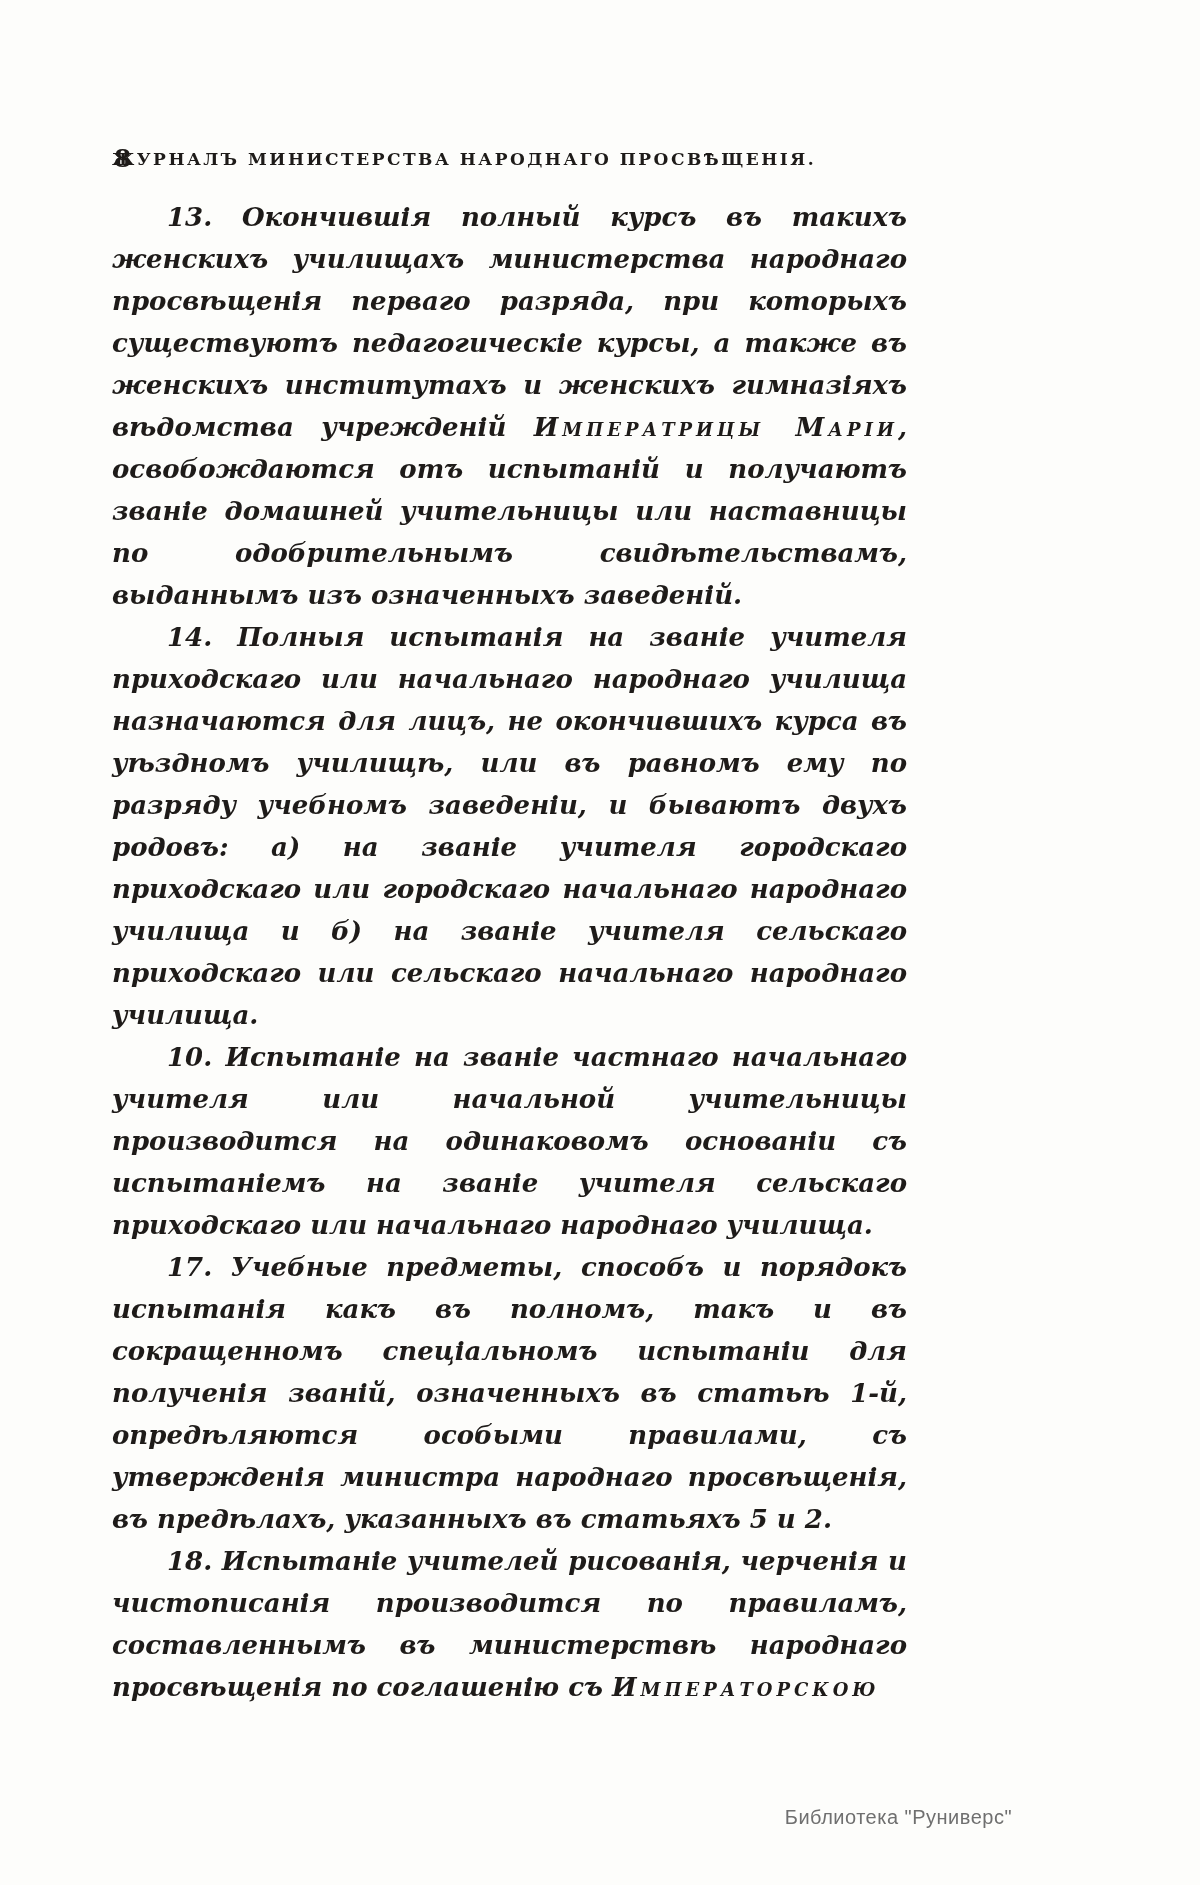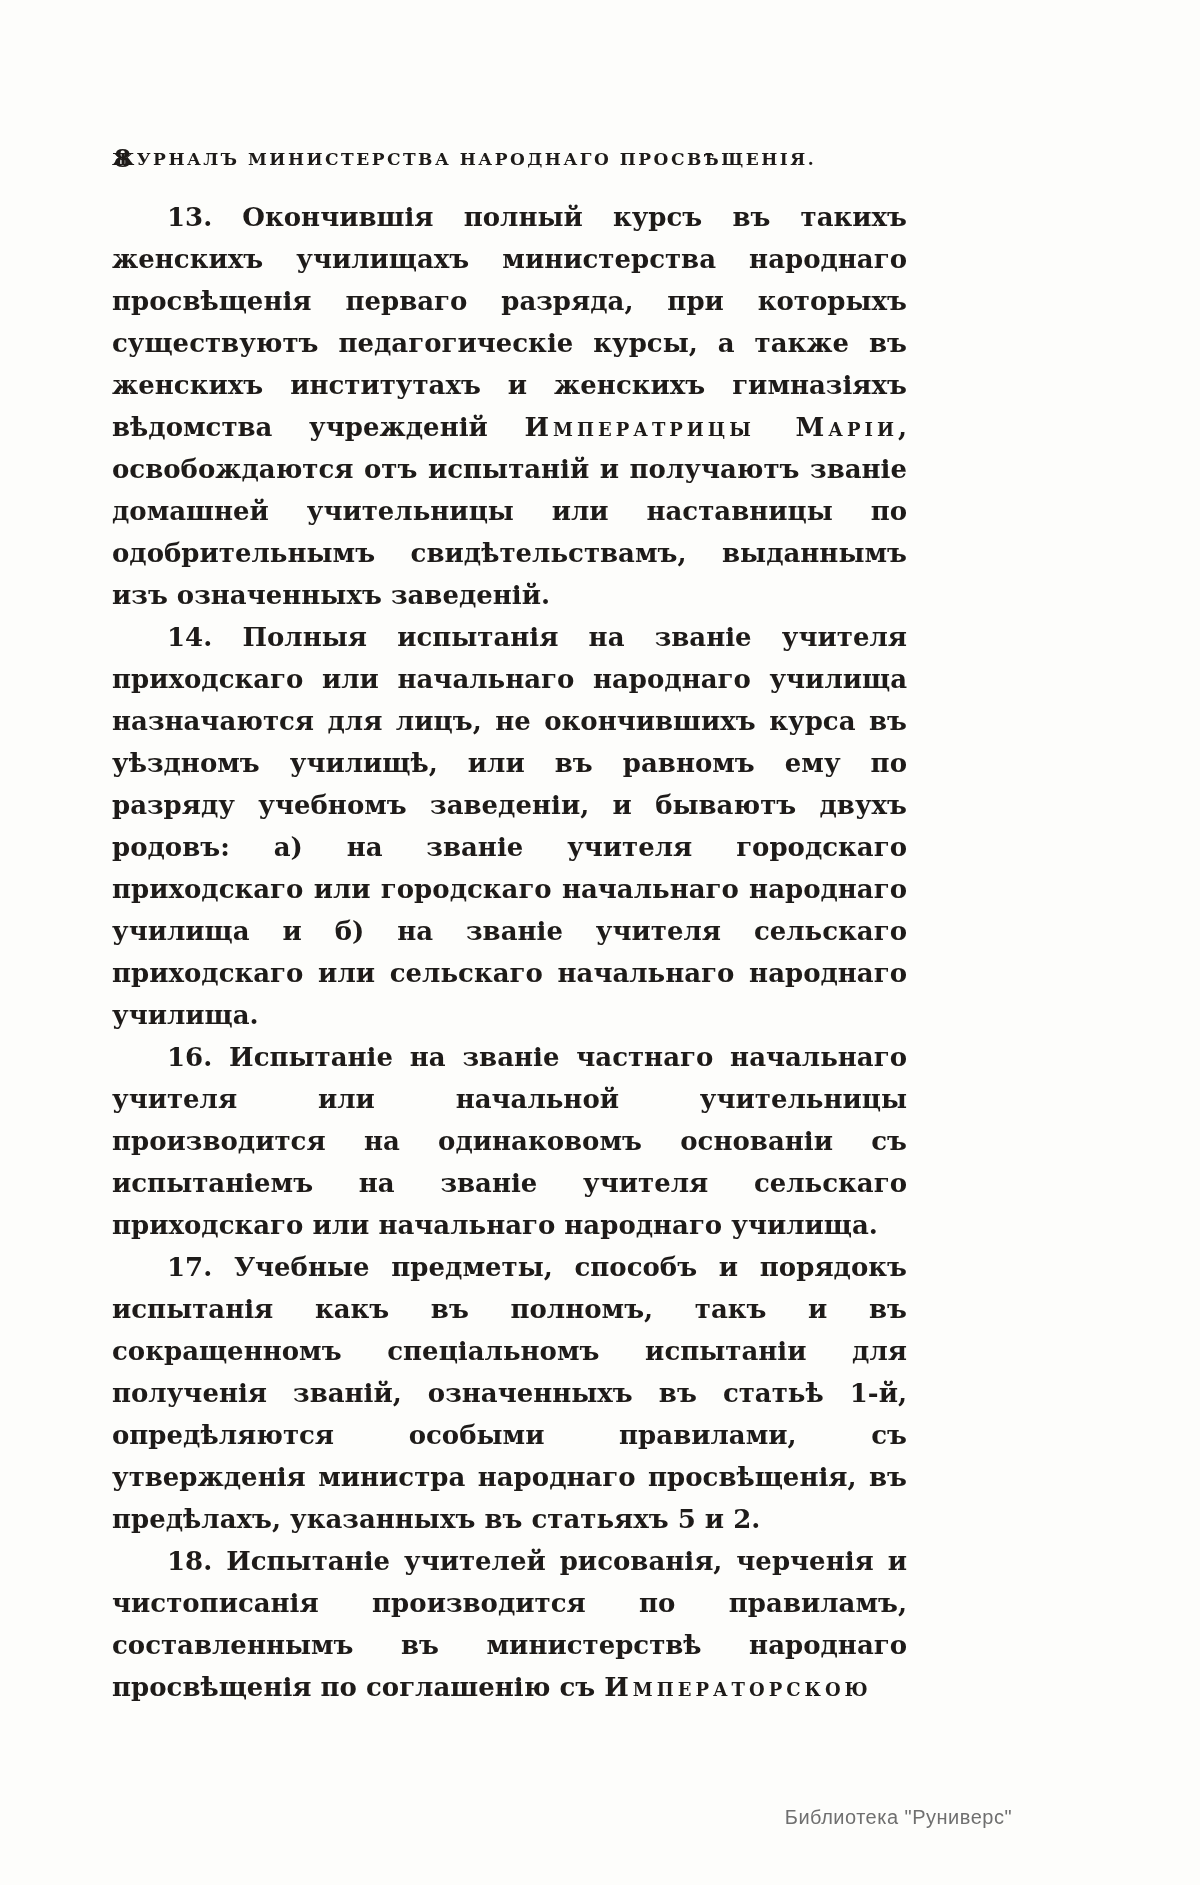--- a/index.html
+++ b/index.html
@@ -53,20 +53,21 @@
     font-weight: bold;
     line-height: 42px;
     text-align: justify;
   }
   .para {
     margin: 0;
     padding: 0;
   }
   .para.article {
     text-indent: 55px;
+    font-style: italic;
   }
   .seg-normal { }
   .seg-smallcaps {
     font-variant: small-caps;
     font-variant-caps: small-caps;
     letter-spacing: 4px;
   }
   
   .watermark {
     position: absolute;
@@ -85,20 +86,20 @@
 
   <header class="running-head">
     <span class="page-num">8</span>
     <span class="journal-title">ЖУРНАЛЪ МИНИСТЕРСТВА НАРОДНАГО ПРОСВѢЩЕНІЯ.</span>
   </header>
 
   <main class="text-block">
 
   <p class="para article"><span class="seg-normal">13. Окончившія полный курсъ въ такихъ женскихъ училищахъ министерства народнаго просвѣщенія перваго разряда, при которыхъ существуютъ педагогическіе курсы, а также въ женскихъ институтахъ и женскихъ гимназіяхъ вѣдомства учрежденій </span><span class="seg-smallcaps">Императрицы Маріи</span><span class="seg-normal">, освобождаются отъ испытаній и получаютъ званіе домашней учительницы или наставницы по одобрительнымъ свидѣтельствамъ, выданнымъ изъ означенныхъ заведеній.</span></p>
       <p class="para article"><span class="seg-normal">14. Полныя испытанія на званіе учителя приходскаго или начальнаго народнаго училища назначаются для лицъ, не окончившихъ курса въ уѣздномъ училищѣ, или въ равномъ ему по разряду учебномъ заведеніи, и бываютъ двухъ родовъ: а) на званіе учителя городскаго приходскаго или городскаго начальнаго народнаго училища и б) на званіе учителя сельскаго приходскаго или сельскаго начальнаго народнаго училища.</span></p>
-      <p class="para article"><span class="seg-normal">16. Испытаніе на званіе частнаго начальнаго учителя или начальной учительницы производится на одинаковомъ основаніи съ испытаніемъ на званіе учителя сельскаго приходскаго или начальнаго народнаго училища.</span></p>
+      <p class="para article"><span class="seg-normal">10. Испытаніе на званіе частнаго начальнаго учителя или начальной учительницы производится на одинаковомъ основаніи съ испытаніемъ на званіе учителя сельскаго приходскаго или начальнаго народнаго училища.</span></p>
       <p class="para article"><span class="seg-normal">17. Учебные предметы, способъ и порядокъ испытанія какъ въ полномъ, такъ и въ сокращенномъ спеціальномъ испытаніи для полученія званій, означенныхъ въ статьѣ 1-й, опредѣляются особыми правилами, съ утвержденія министра народнаго просвѣщенія, въ предѣлахъ, указанныхъ въ статьяхъ 5 и 2.</span></p>
       <p class="para article"><span class="seg-normal">18. Испытаніе учителей рисованія, черченія и чистописанія производится по правиламъ, составленнымъ въ министерствѣ народнаго просвѣщенія по соглашенію съ </span><span class="seg-smallcaps">Императорскою</span></p>
     </main>
 
   <span class="watermark">Библиотека "Руниверс"</span>
 
 </div>
 
 </body></html>

